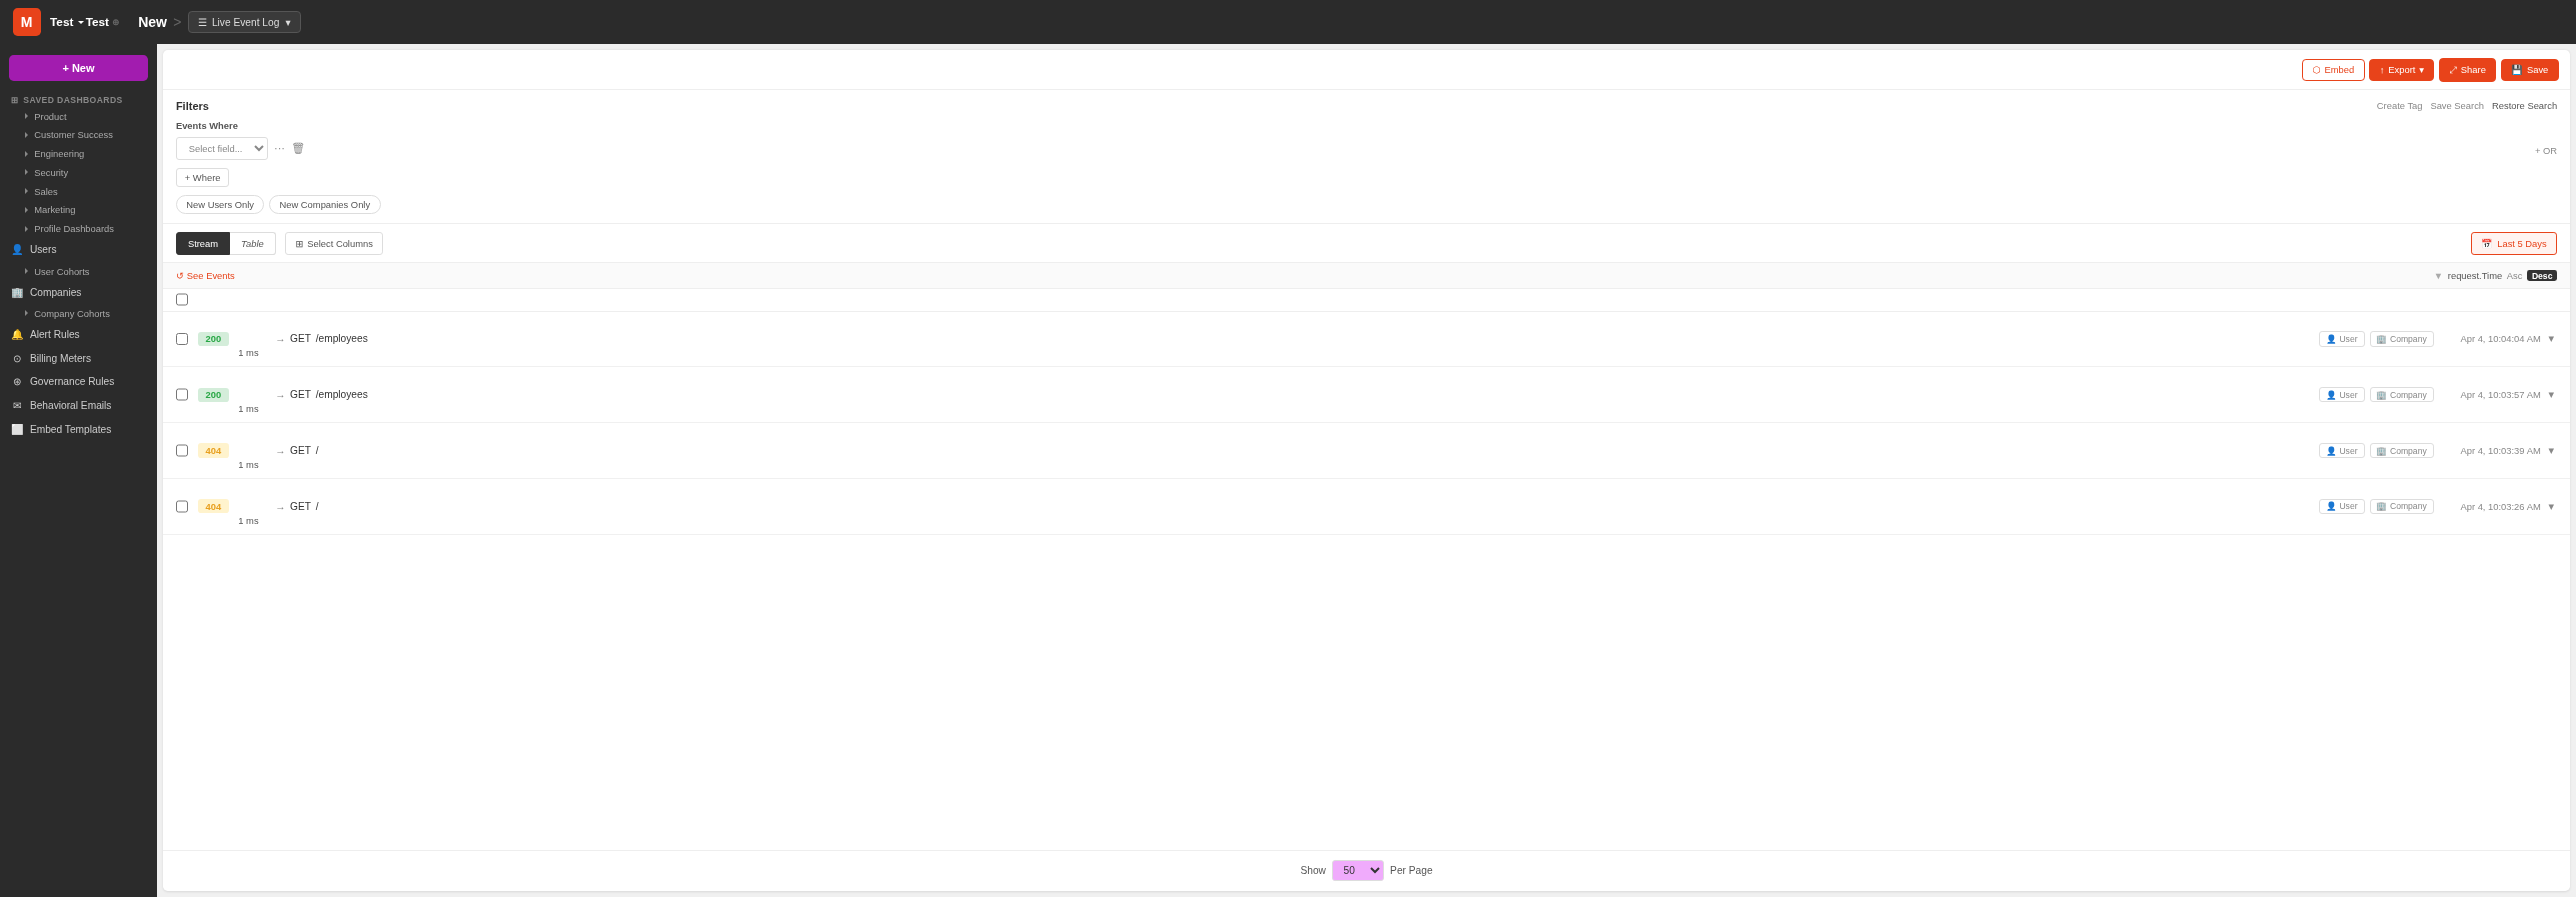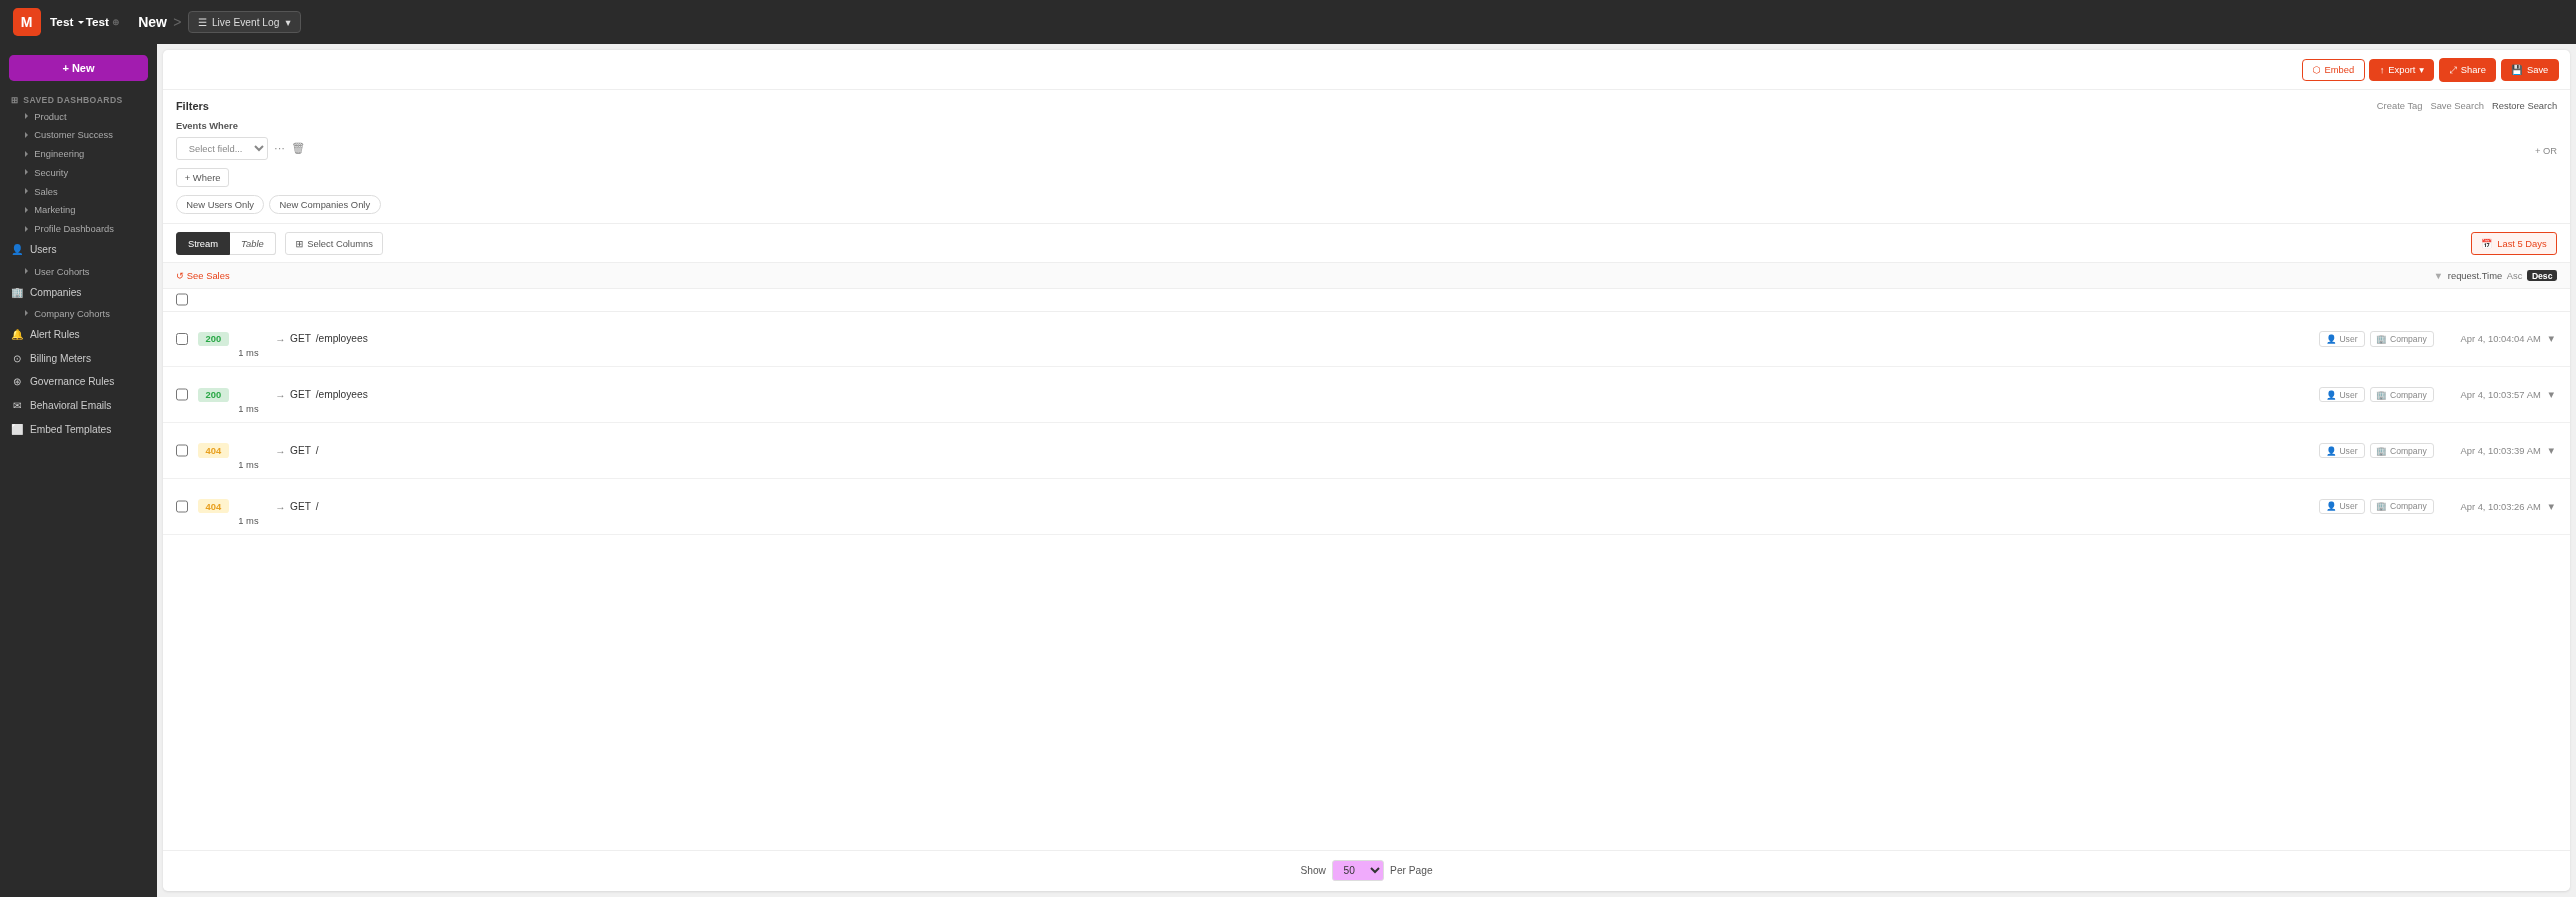--- a/index.html
+++ b/index.html
@@ -265,21 +265,21 @@
           <button class="last7-btn">
             <span>📅</span>
             <span>Last 5 Days</span>
           </button>
         </div>
       </div>
 
       <div class="see-latest-bar">
         <button class="see-latest-btn">
           <span>↺</span>
-          <span>See Sales</span>
+          <span>See Events</span>
         </button>
         <div class="sort-controls">
           <span style="color:#aaa;">▼</span>
           <span class="sort-field">request.Time</span>
           <span style="color:#888;">Asc</span>
           <span class="sort-badge">Desc</span>
         </div>
       </div>
 
       <div class="table-header-row">

